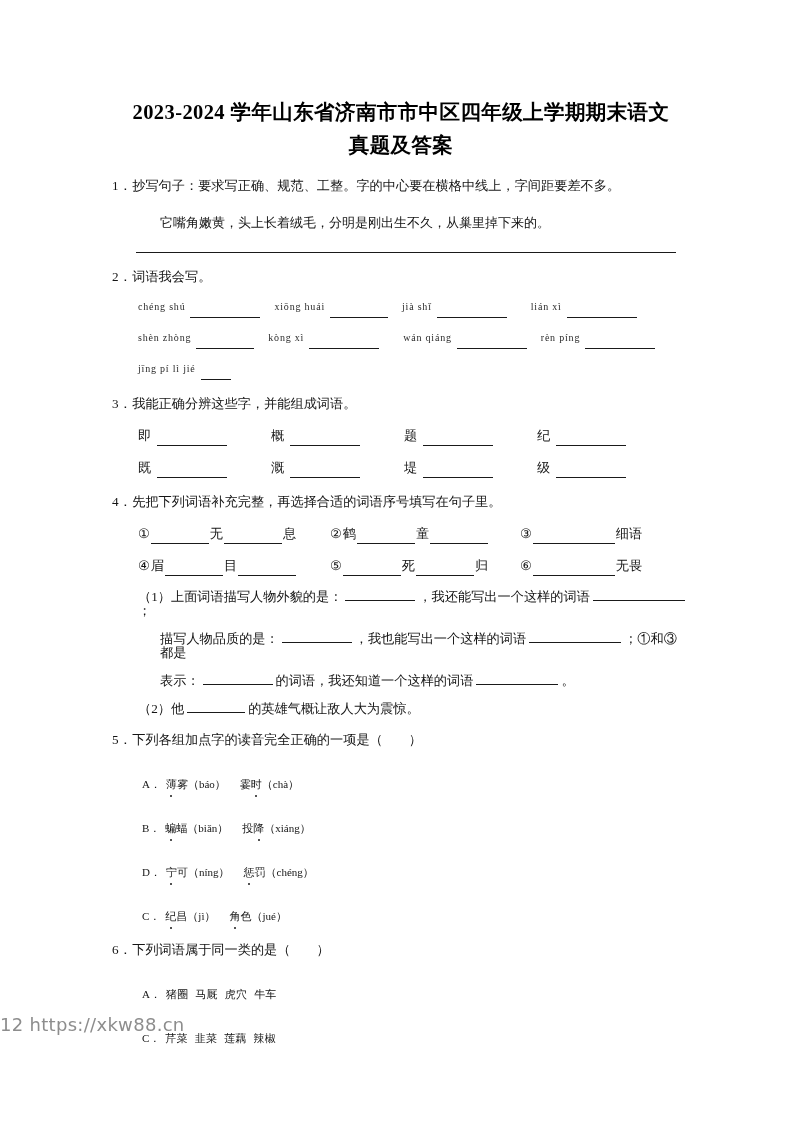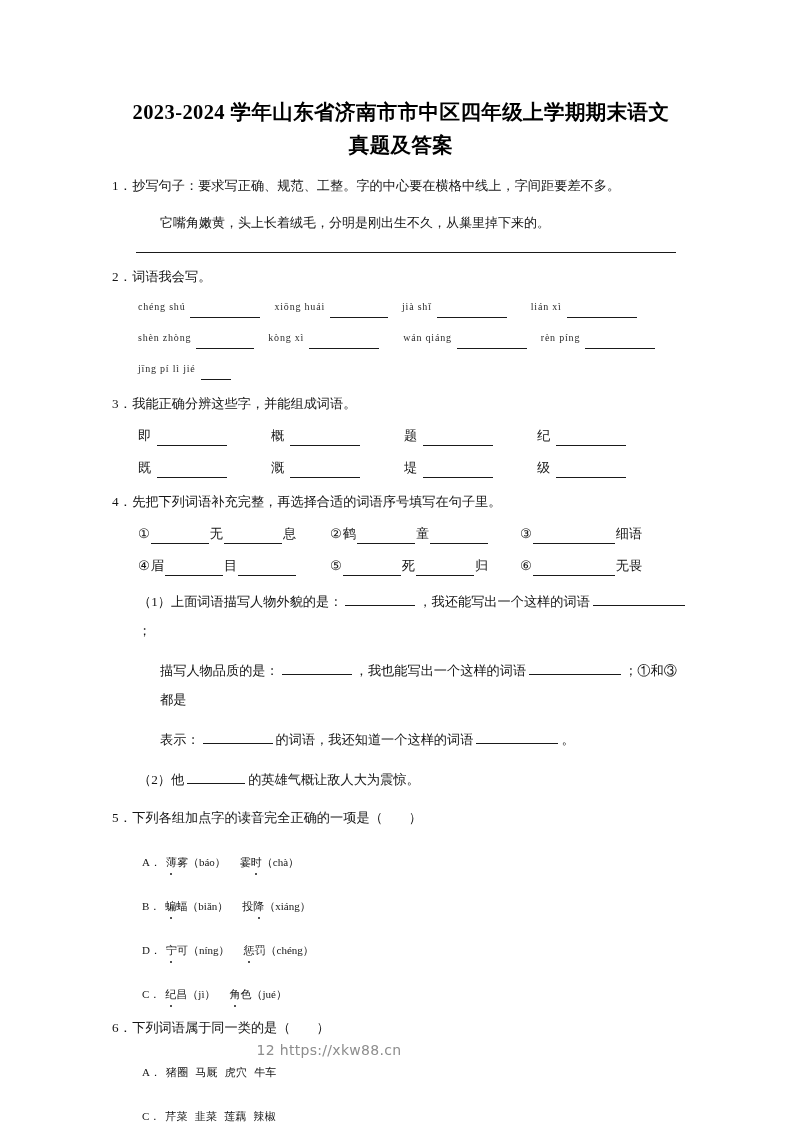--- a/index.html
+++ b/index.html
@@ -144,21 +144,21 @@
   .idiom-cell .mid { padding: 0 1px; }
   .idiom-cell .tail { padding-left: 1px; }
   .w1 { width: 192px; }
   .w2 { width: 190px; }
 
   
   .subq {
     margin-top: 11px;
     padding-left: 26px;
     font-size: 13.2px;
-    line-height: 29px;
+    line-height: 14px;
   }
   .subq.flow { padding-left: 0; margin-left: 48px; }
   .subq .blank { margin: 0 3px; vertical-align: baseline; }
 
   
   .opt {
     margin-top: 25px;
     padding-left: 30px;
     font-size: 11px;
     line-height: 19px;
@@ -185,23 +185,23 @@
 
   
   .wordgrp { letter-spacing: 0.2px; }
   .wordgrp span { padding-right: 7px; }
 
   
   .footer {
     position: absolute;
     left: 0;
     right: 0;
-    top: 1042px;
-    text-align: center;
-    font-size: 14px;
+    top: 1014px;
+    text-align: left;
+    font-size: 18px;
     color: #8d8d8d;
     font-family: "DejaVu Sans", sans-serif;
     letter-spacing: 0.3px;
   }
 </style>
 </head>
 <body>
 
 <div class="page">
   <div class="content">

